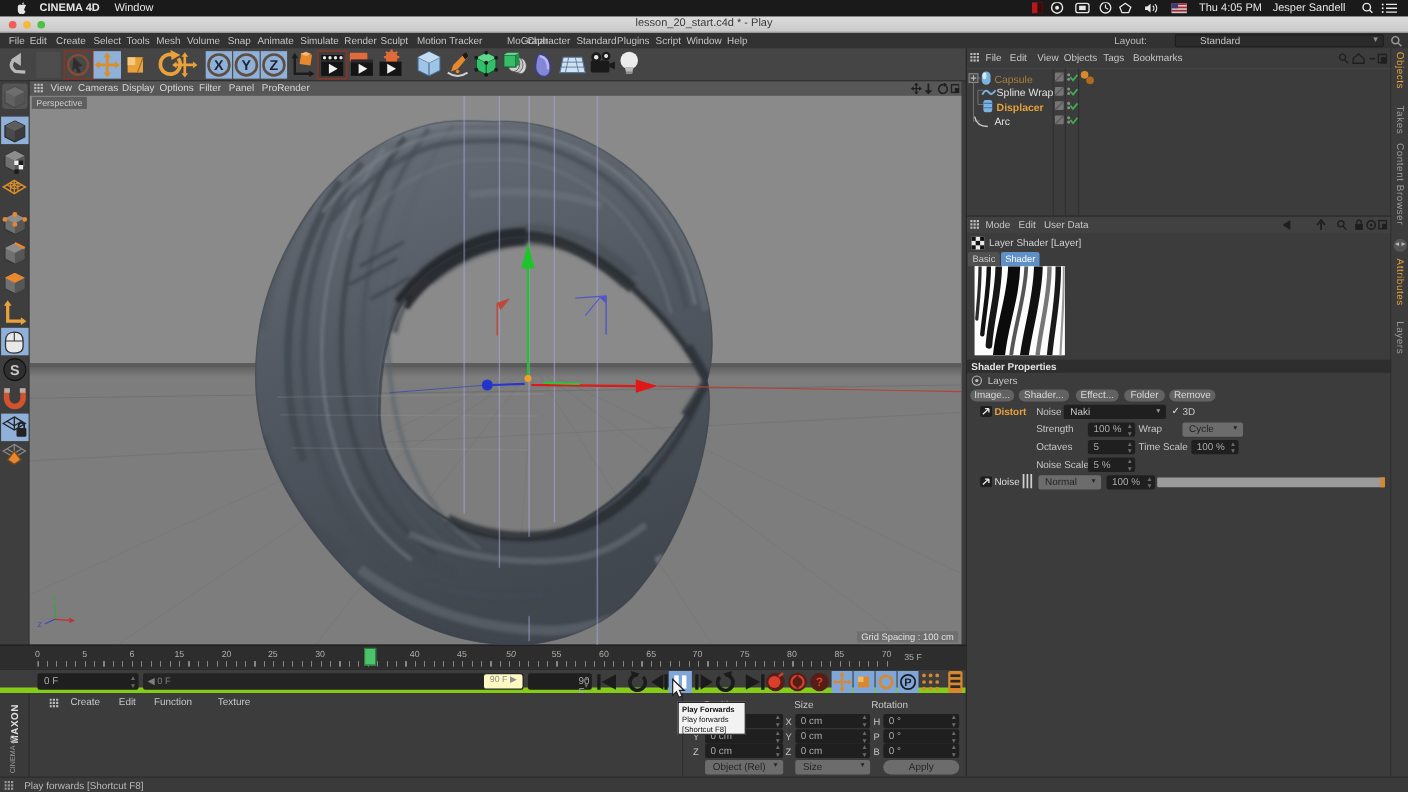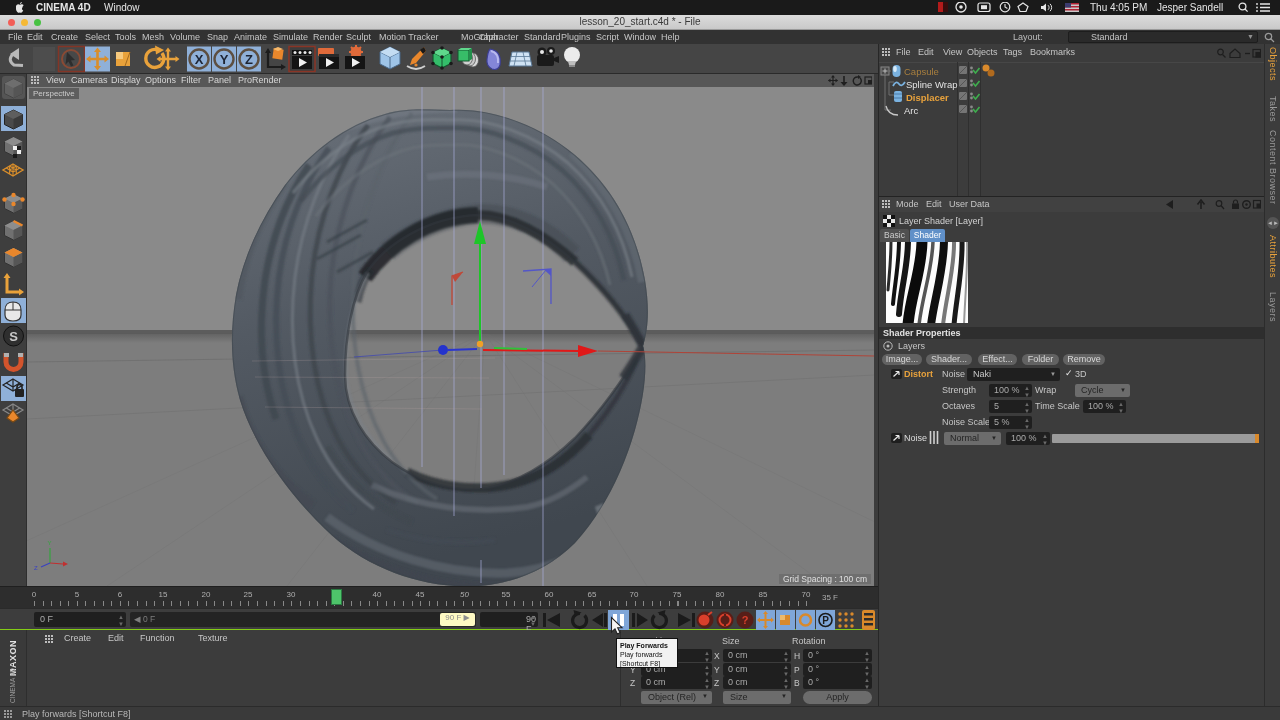--- a/index.html
+++ b/index.html
@@ -19,21 +19,21 @@
 
 #toolbar{left:0;top:44px;width:878px;height:30px;background:#454545;border-bottom:1px solid #2a2a2a;}
 
 #leftbar{left:0;top:74px;width:27px;height:512px;background:#3e3e3e;border-right:1px solid #2e2e2e;}
 
 #vpmenu{left:27px;top:74px;width:847px;height:13px;background:#575757;color:#d6d6d6;font-size:9px;}
 #vpmenu span{position:absolute;top:1px;}
 #viewport{left:27px;top:87px;width:847px;height:499px;background:#828282;}
 
 #ruler{left:0;top:586px;width:878px;height:22px;background:#2d2d2d;color:#aeaeae;font-size:8px;border-top:1px solid #1f1f1f;}
-#transport{left:0;top:608px;width:878px;height:22px;background:#3d3d3d;border-top:1px solid #2a2a2a;border-bottom:1px solid #84cc16;}
+#transport{left:0;top:608px;width:878px;height:22px;background:#3d3d3d;border-top:1px solid #2a2a2a;border-bottom:5px solid #84cc16;}
 
 #bottompanel{left:0;top:630px;width:878px;height:76px;background:#3c3c3c;}
 #statusbar{left:0;top:706px;width:1280px;height:14px;background:#3a3a3a;border-top:1px solid #2b2b2b;color:#b8b8b8;font-size:9px;}
 
 #rightpanel{left:878px;top:44px;width:402px;height:662px;background:#3c3c3c;border-left:1px solid #272727;}
 .vtab{position:absolute;writing-mode:vertical-rl;font-size:9px;letter-spacing:.5px;}
 
 .fld{position:absolute;background:#1f1f1f;border-radius:2px;color:#ababab;font-size:9px;}
 .fld .sp{position:absolute;right:2px;top:0;color:#6a6a6a;font-size:6px;line-height:1.1;}
 .pill{position:absolute;background:#626262;border-radius:7px;color:#d8d8d8;font-size:9px;text-align:center;}
@@ -78,21 +78,21 @@
       <path d="M22 2h10M22 5.5h10M22 9h10" stroke="#e6e6e6" stroke-width="1.3"></path>
         <circle cx="19" cy="2" r="0.9" fill="#e6e6e6"></circle>
         <circle cx="19" cy="5.5" r="0.9" fill="#e6e6e6"></circle>
         <circle cx="19" cy="9" r="0.9" fill="#e6e6e6"></circle>
     </svg>
   </div>
   <div class="abs" id="titlebar">
     <div class="tl" style="left:8px;background:#f25e57;"></div>
     <div class="tl" style="left:21px;background:#f5b935;"></div>
     <div class="tl" style="left:34px;background:#48c243;"></div>
-    <div class="ttl">lesson_20_start.c4d * - File</div>
+    <div class="ttl">lesson_20_start.c4d * - Play</div>
   </div>
   <div class="abs" id="appmenu">
     <span style="left:8px;">File</span>
       <span style="left:27px;">Edit</span>
       <span style="left:51px;">Create</span>
       <span style="left:85px;">Select</span>
       <span style="left:115px;">Tools</span>
       <span style="left:142px;">Mesh</span>
       <span style="left:170px;">Volume</span>
       <span style="left:207px;">Snap</span>

